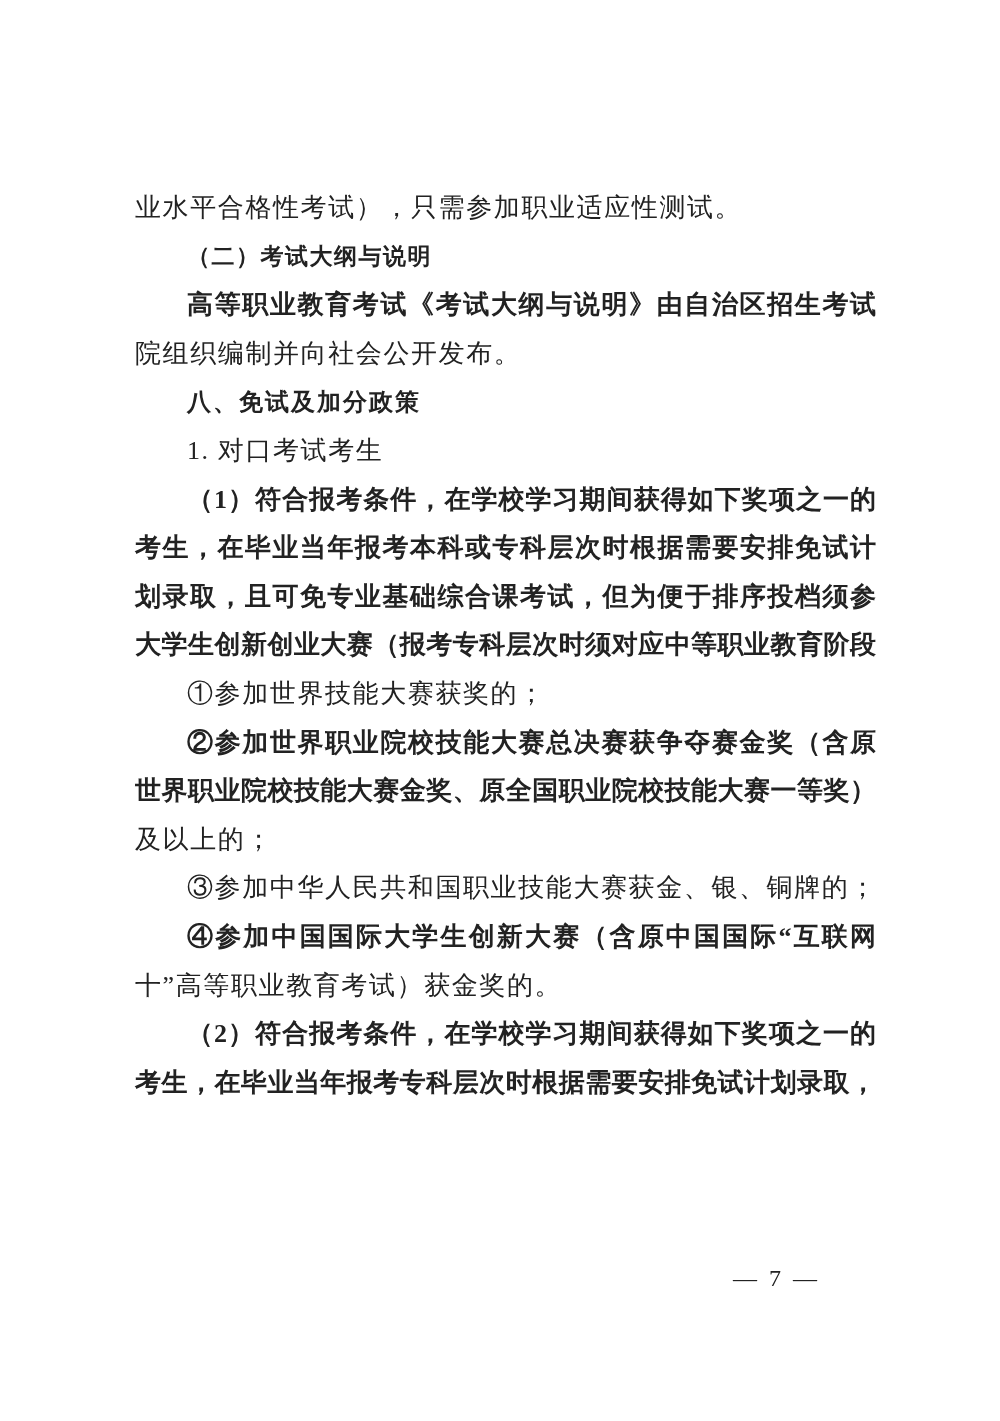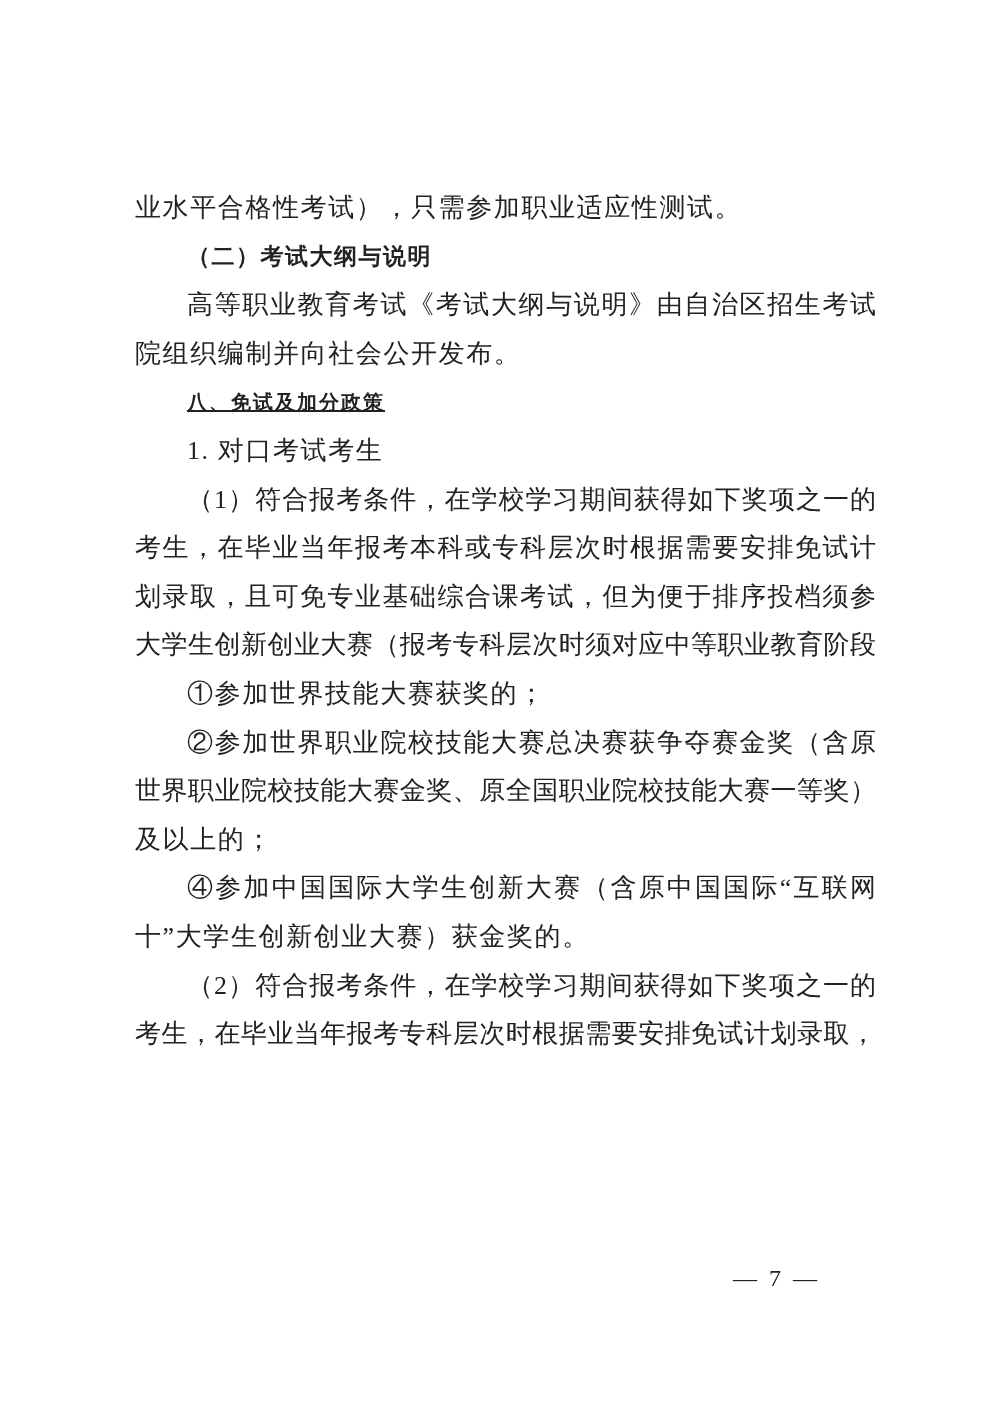--- a/index.html
+++ b/index.html
@@ -31,30 +31,30 @@
     overflow: visible;
   }
   
   .ind { text-indent: 52px; }
   
   .j {
     white-space: normal;
     text-align: justify;
     text-align-last: justify;
     text-justify: inter-character;
+    font-weight: bold;
   }
   
   .end { letter-spacing: 1.6px; }
   
   .h1 {
     font-family: "Liberation Sans", sans-serif;
     font-weight: bold;
-    font-size: 20px;
+    font-size: 24px;
     letter-spacing: 2px;
-    text-decoration: underline;
   }
   
   .h2 {
     font-weight: bold;
     font-size: 23px;
     letter-spacing: 1.5px;
   }
   .footer {
     position: absolute;
     top: 1263px;
@@ -77,20 +77,21 @@
     <div class="line ind h1">八、免试及加分政策</div>
     <div class="line ind end">1. 对口考试考生</div>
     <div class="line ind j">（1）符合报考条件，在学校学习期间获得如下奖项之一的</div>
     <div class="line j">考生，在毕业当年报考本科或专科层次时根据需要安排免试计</div>
     <div class="line j">划录取，且可免专业基础综合课考试，但为便于排序投档须参</div>
     <div class="line j">大学生创新创业大赛（报考专科层次时须对应中等职业教育阶段</div>
     <div class="line ind end">①参加世界技能大赛获奖的；</div>
     <div class="line ind j">②参加世界职业院校技能大赛总决赛获争夺赛金奖（含原</div>
     <div class="line j">世界职业院校技能大赛金奖、原全国职业院校技能大赛一等奖）</div>
     <div class="line end">及以上的；</div>
+    <div class="line ind end">③参加中华人民共和国职业技能大赛获金、银、铜牌的；</div>
     <div class="line ind j">④参加中国国际大学生创新大赛（含原中国国际“互联网</div>
-    <div class="line end">十”大学生创新创业大赛）获金奖的。</div>
+    <div class="line end">十”高等职业教育考试）获金奖的。</div>
     <div class="line ind j">（2）符合报考条件，在学校学习期间获得如下奖项之一的</div>
     <div class="line j">考生，在毕业当年报考专科层次时根据需要安排免试计划录取，</div>
   </div>
 
   <div class="footer">— 7 —</div>
 </div>
 
 </body></html>

